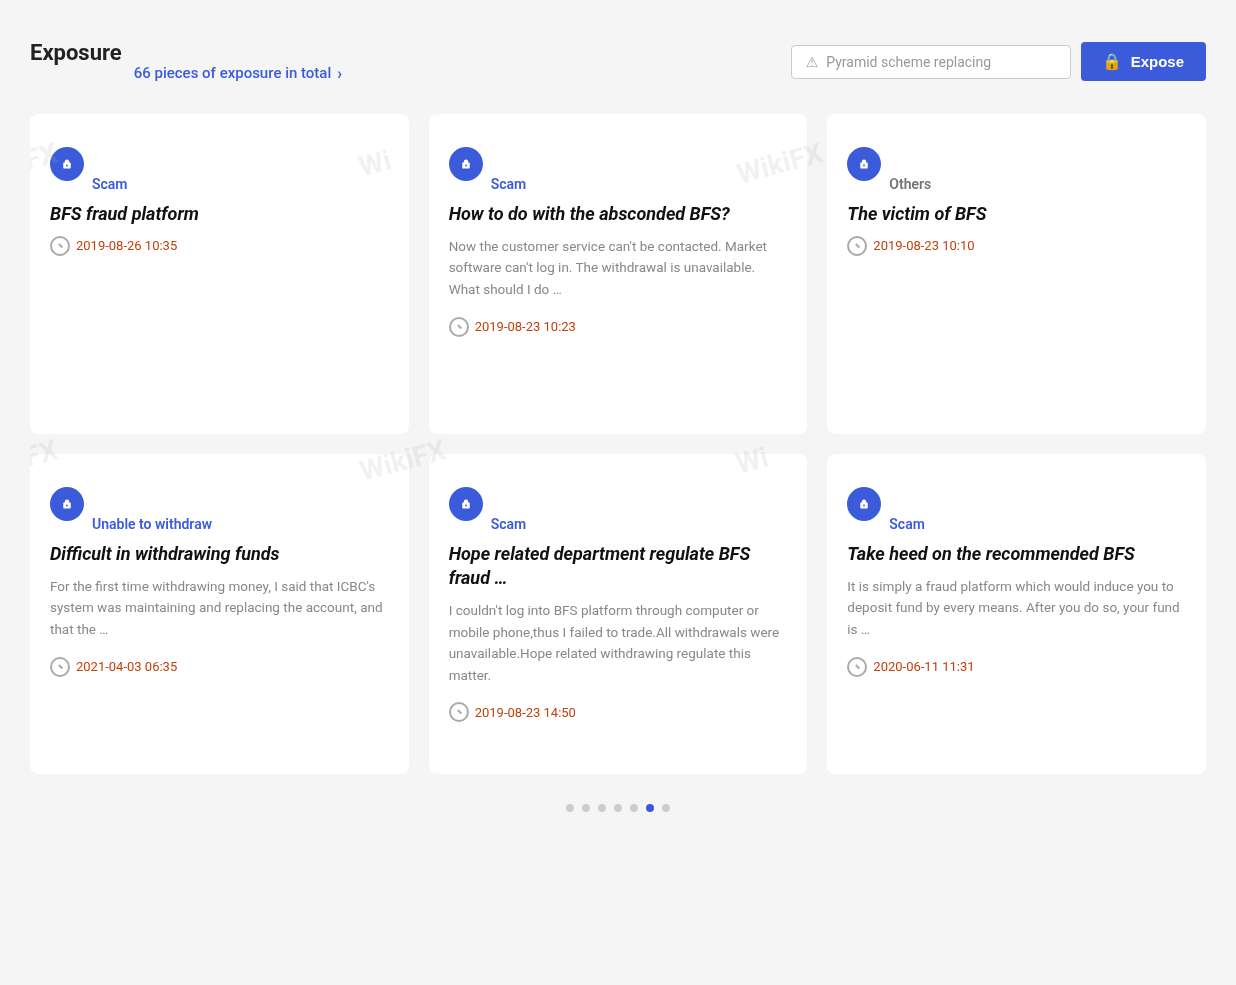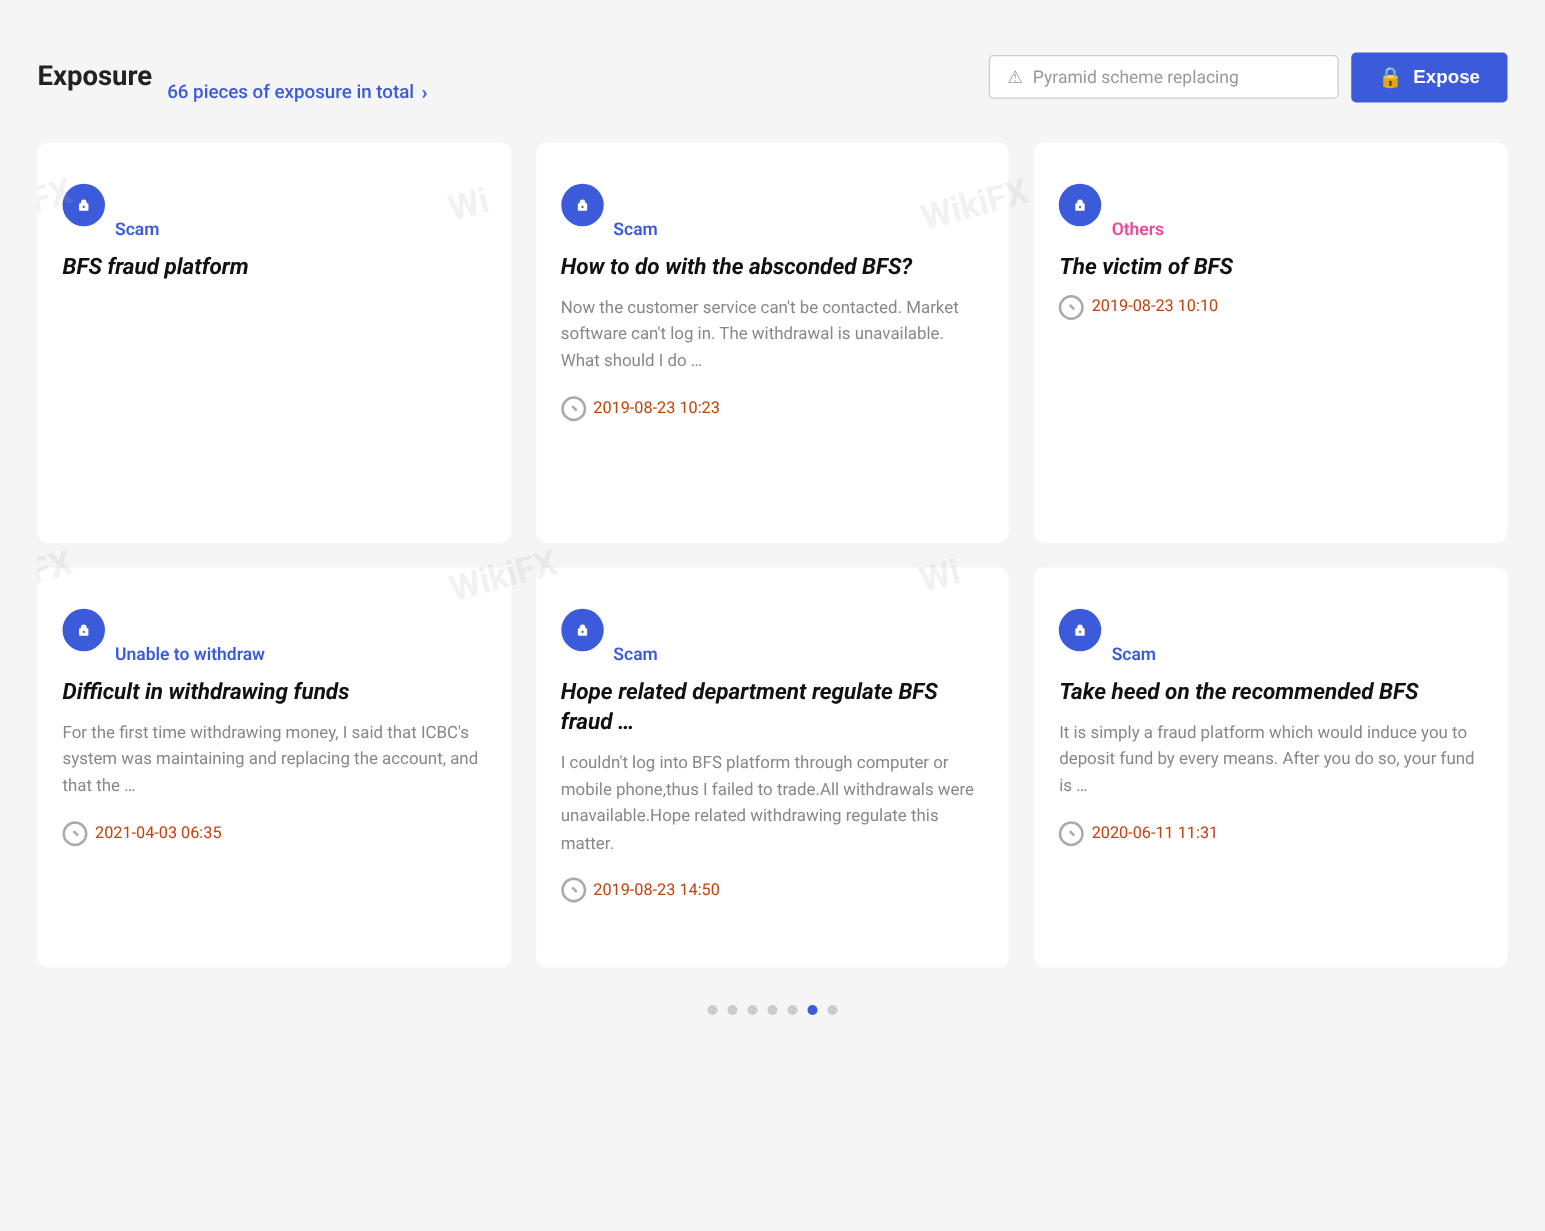--- a/index.html
+++ b/index.html
@@ -17,21 +17,20 @@
     }
     
     .header {
       display: flex;
       align-items: center;
       justify-content: space-between;
       margin-bottom: 30px;
     }
     .header-left {
       display: flex;
-      align-items: center;
       gap: 12px;
     }
     .exposure-label {
       font-size: 22px;
       font-weight: 700;
       color: #222;
     }
     .exposure-count {
       display: flex;
       align-items: center;
@@ -144,21 +143,21 @@
       font-size: 14px;
       flex-shrink: 0;
     }
     .badge-label {
       font-size: 14px;
       font-weight: 600;
       color: #3b5bdb;
       margin-top: 40px;
     }
     .badge-label.others {
-      color: #ec4899;
+      color: #737373;
     }
     .badge-label.unable {
       color: #3b5bdb;
     }
     .card-title {
       font-size: 18px;
       font-weight: 700;
       color: #111;
       margin-bottom: 10px;
       line-height: 1.35;
@@ -264,20 +263,24 @@
       <div class="badge-icon">
         <svg width="18" height="18" viewBox="0 0 24 24" fill="none">
           <circle cx="12" cy="12" r="10" fill="#3b5bdb"></circle>
           <path d="M12 6a3 3 0 0 1 3 3v1h1a1 1 0 0 1 1 1v6a1 1 0 0 1-1 1H8a1 1 0 0 1-1-1v-6a1 1 0 0 1 1-1h1V9a3 3 0 0 1 3-3z" fill="white"></path>
           <circle cx="12" cy="14" r="1.2" fill="#3b5bdb"></circle>
         </svg>
       </div>
       <span class="badge-label">Scam</span>
     </div>
     <div class="card-title">BFS fraud platform</div>
+    <div class="card-footer">
+      <div class="clock-icon"></div>
+      <span class="card-date">2019-08-26 10:35</span>
+    </div>
   </div>
       <div class="card">
     <div class="card-badge">
       <div class="badge-icon">
         <svg width="18" height="18" viewBox="0 0 24 24" fill="none">
           <circle cx="12" cy="12" r="10" fill="#3b5bdb"></circle>
           <path d="M12 6a3 3 0 0 1 3 3v1h1a1 1 0 0 1 1 1v6a1 1 0 0 1-1 1H8a1 1 0 0 1-1-1v-6a1 1 0 0 1 1-1h1V9a3 3 0 0 1 3-3z" fill="white"></path>
           <circle cx="12" cy="14" r="1.2" fill="#3b5bdb"></circle>
         </svg>
       </div>

